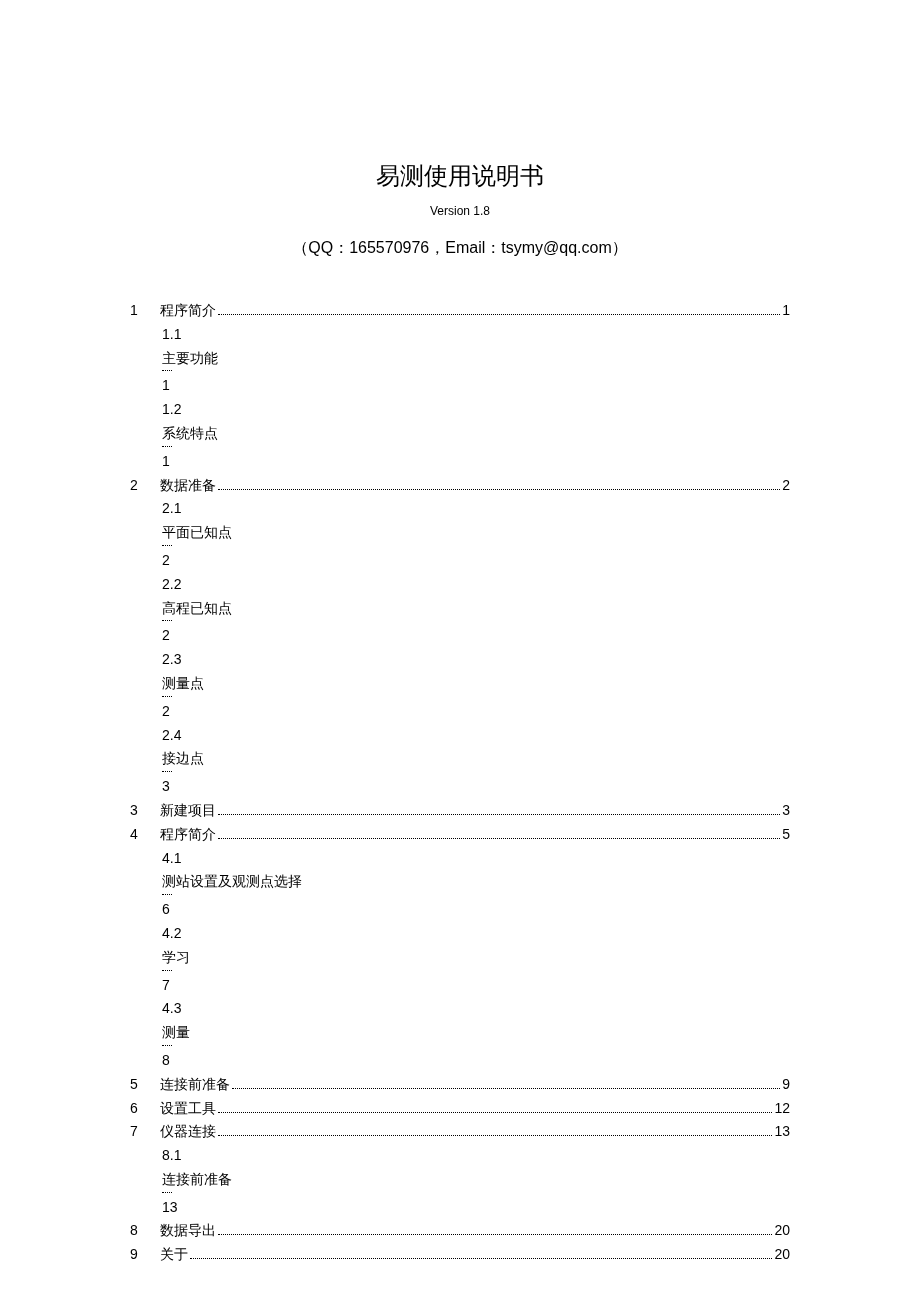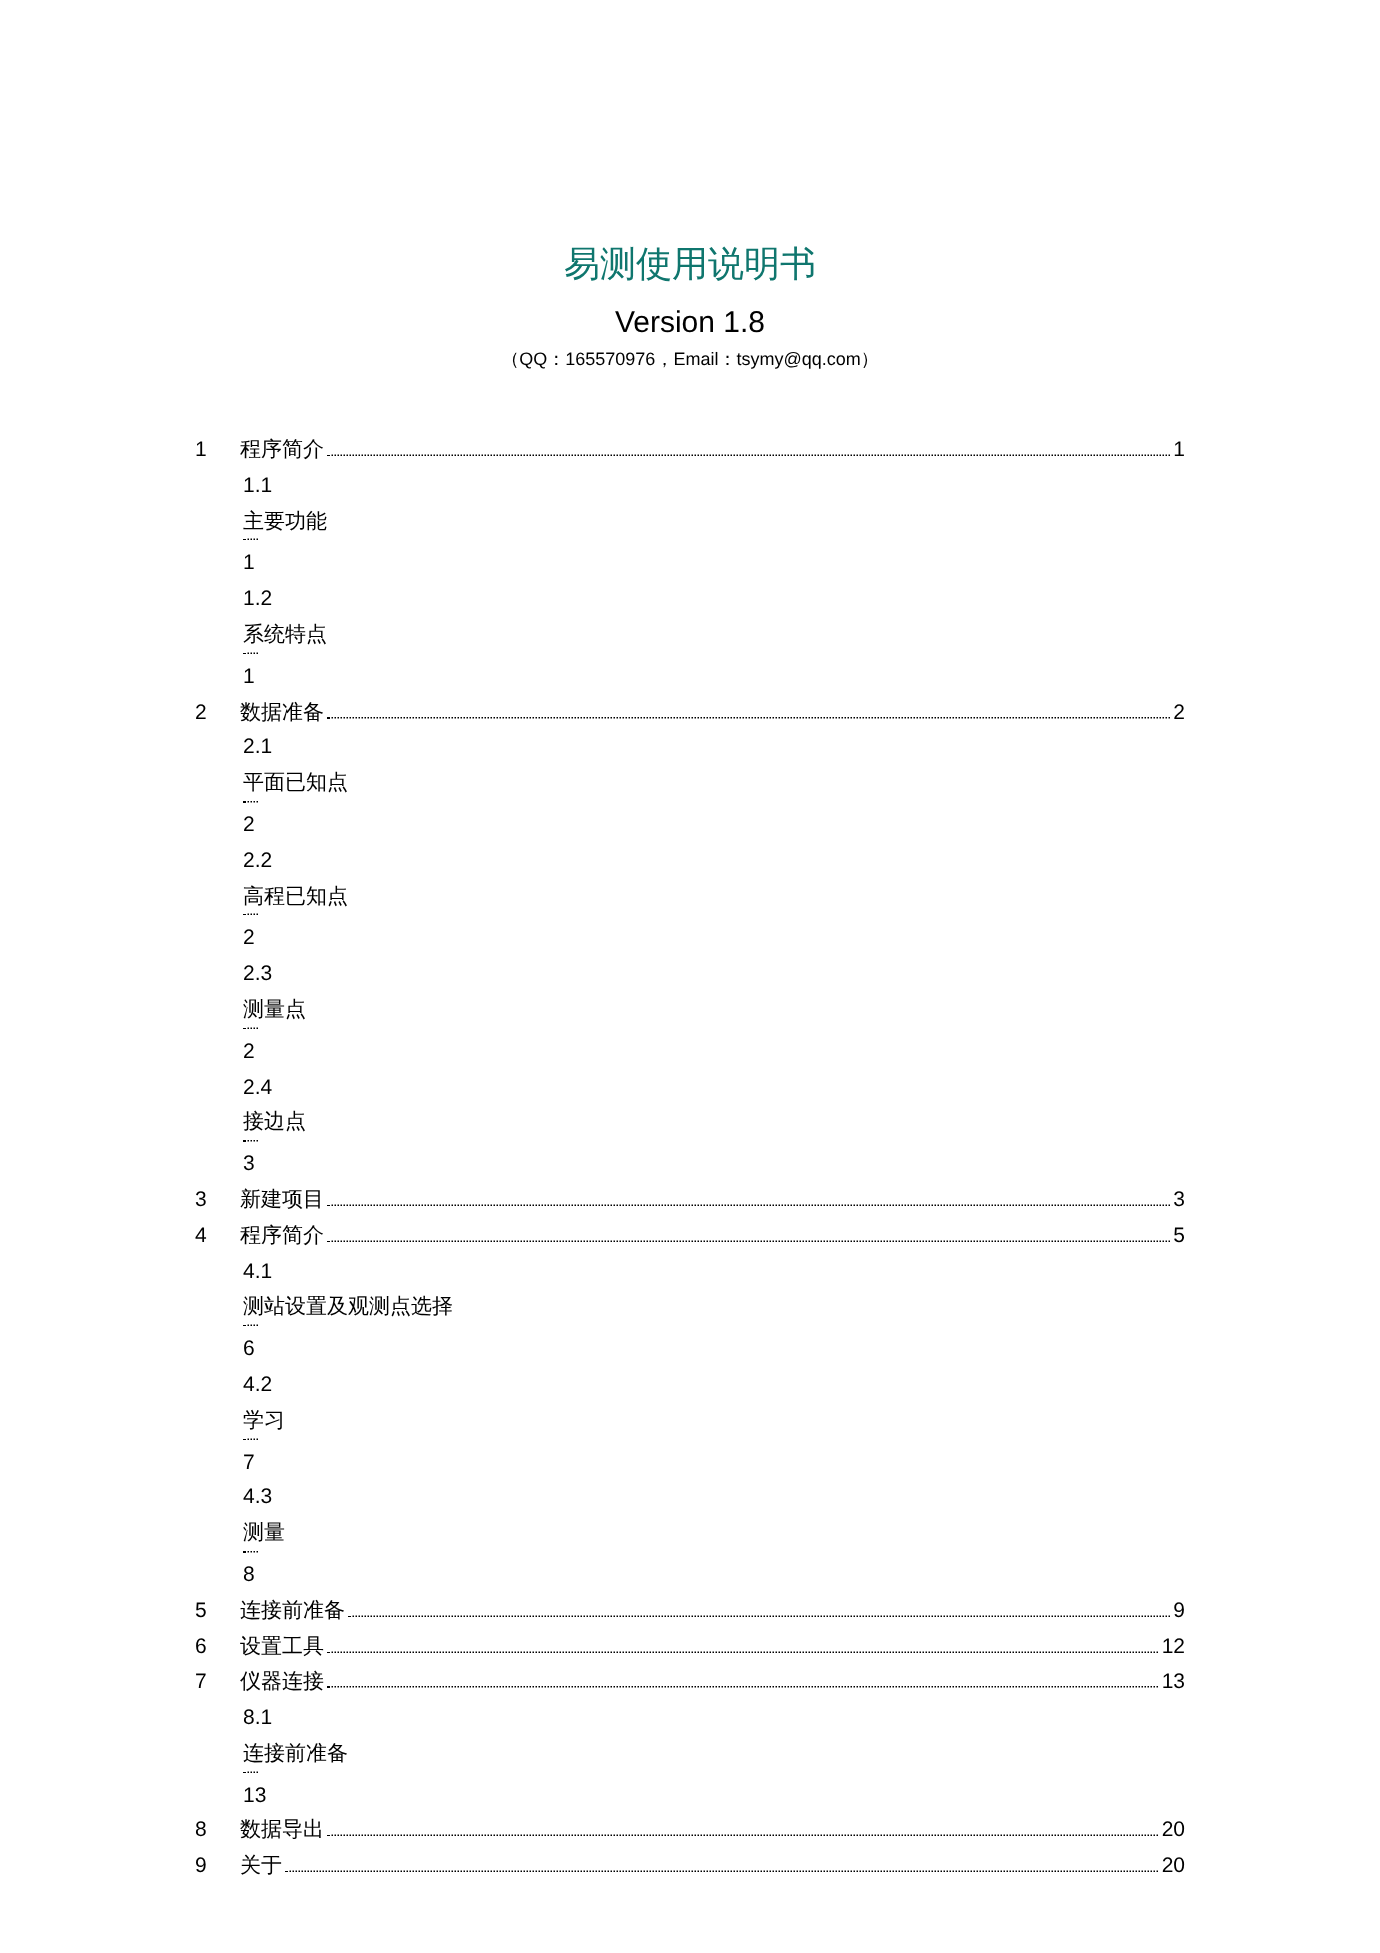--- a/index.html
+++ b/index.html
@@ -14,33 +14,33 @@
       font-family: "Microsoft YaHei", "SimSun", sans-serif;
       padding: 0;
     }
     .page {
       padding: 160px 130px 0 130px;
     }
     .title {
       text-align: center;
       font-size: 24px;
       font-weight: normal;
-      color: #0f766e;
+      color: #000000;
       margin-bottom: 12px;
       font-family: "SimSun", serif;
     }
     .version {
       text-align: center;
-      font-size: 20px;
+      font-size: 12px;
       color: #000;
-      margin-bottom: 4px;
+      margin-bottom: 20px;
     }
     .contact {
       text-align: center;
-      font-size: 12px;
+      font-size: 16px;
       color: #000;
       margin-bottom: 40px;
     }
     .toc-title {
       font-size: 26px;
       color: #4472c4;
       font-family: "SimSun", serif;
       margin-bottom: 18px;
       font-weight: normal;
     }

